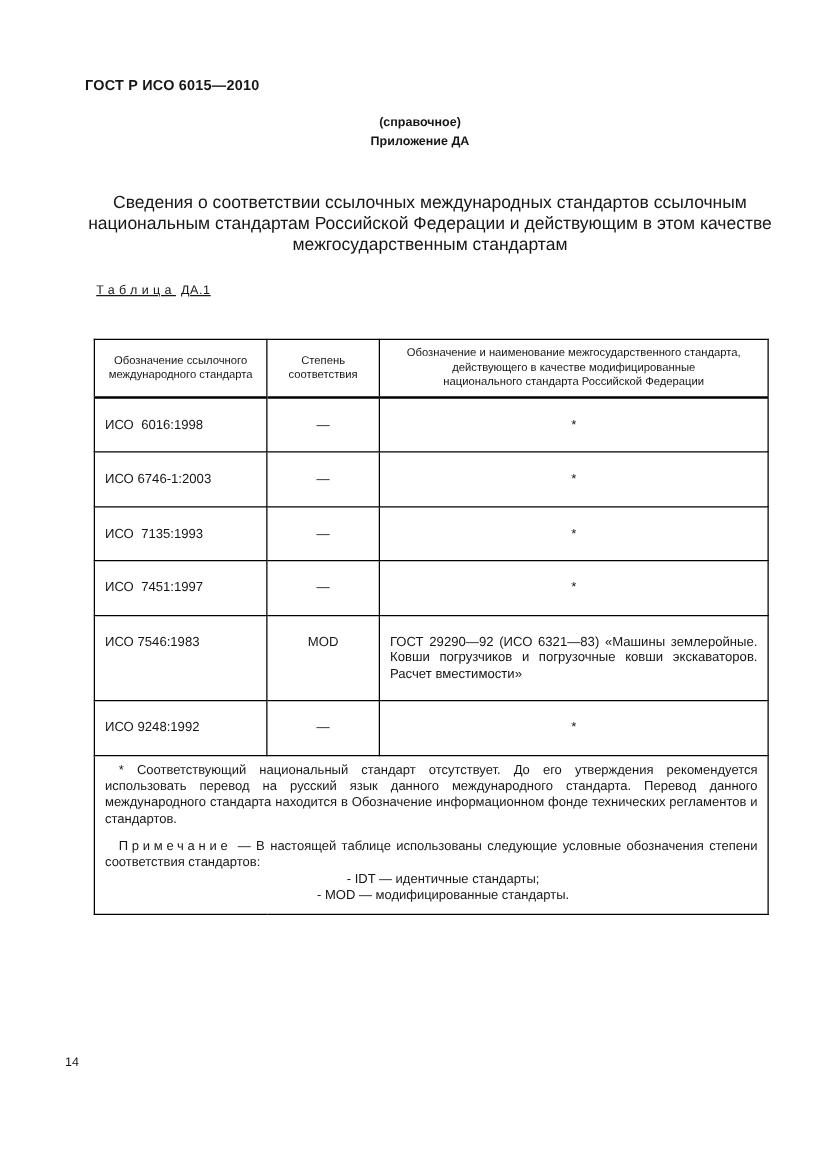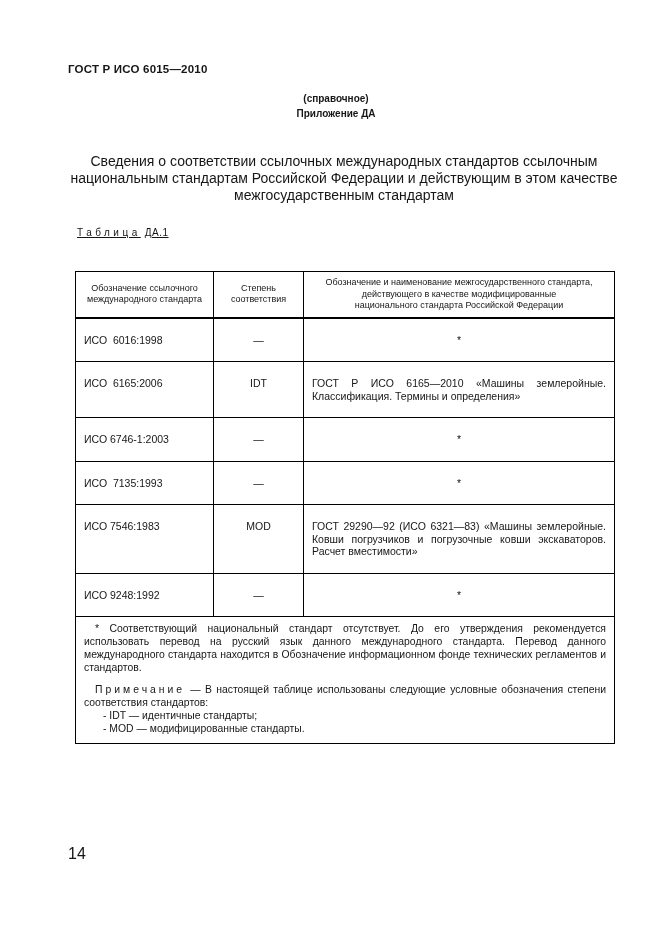--- a/index.html
+++ b/index.html
@@ -78,25 +78,25 @@
   .std-table td.c-star { text-align: center; font-size: 10.5px; }
   .std-table td.footnote-cell {
     padding: 5px 8px 8px 8px;
     font-size: 10.4px;
     line-height: 13px;
   }
   .footnote-cell p { margin: 0; text-indent: 11px; text-align: justify; }
   .footnote-cell p.note-para { margin-top: 9px; }
   .note-label { letter-spacing: 3px; margin-right: 5px; }
   .note-items { margin: 0; padding: 0 0 0 19px; list-style: none; }
-  .note-items li { margin: 0; }
+  .note-items li { margin: 0; text-align: center; }
   .page-number {
     position: absolute;
-    left: 68px; top: 845px;
-    font-size: 16px;
+    left: 52px; top: 845px;
+    font-size: 10px;
   }
 </style>
 </head>
 <body>
 
 <div class="page">
 
   <div class="doc-code">ГОСТ Р ИСО 6015—2010</div>
 
   <div class="appendix">
@@ -127,31 +127,31 @@
 национального стандарта Российской Федерации</th>
       </tr>
     </thead>
     <tbody>
       <tr>
         <td class="c-standard">ИСО  6016:1998</td>
         <td class="c-degree">—</td>
         <td class="c-national c-star">*</td>
       </tr>
       <tr>
-        <td class="c-standard">ИСО  6165:2006</td>
-        <td class="c-degree">IDT</td>
-        <td class="c-national">ГОСТ Р ИСО 6165—2010 «Машины землеройные. Классифи­кация. Термины и определения»</td>
-      </tr>
-      <tr>
         <td class="c-standard">ИСО 6746-1:2003</td>
         <td class="c-degree">—</td>
         <td class="c-national c-star">*</td>
       </tr>
       <tr>
         <td class="c-standard">ИСО  7135:1993</td>
+        <td class="c-degree">—</td>
+        <td class="c-national c-star">*</td>
+      </tr>
+      <tr>
+        <td class="c-standard">ИСО  7451:1997</td>
         <td class="c-degree">—</td>
         <td class="c-national c-star">*</td>
       </tr>
       <tr>
         <td class="c-standard">ИСО 7546:1983</td>
         <td class="c-degree">MOD</td>
         <td class="c-national">ГОСТ 29290—92 (ИСО 6321—83) «Машины землеройные. Ковши погрузчиков и погрузочные ковши экскаваторов. Расчет вместимости»</td>
       </tr>
       <tr>
         <td class="c-standard">ИСО 9248:1992</td>

